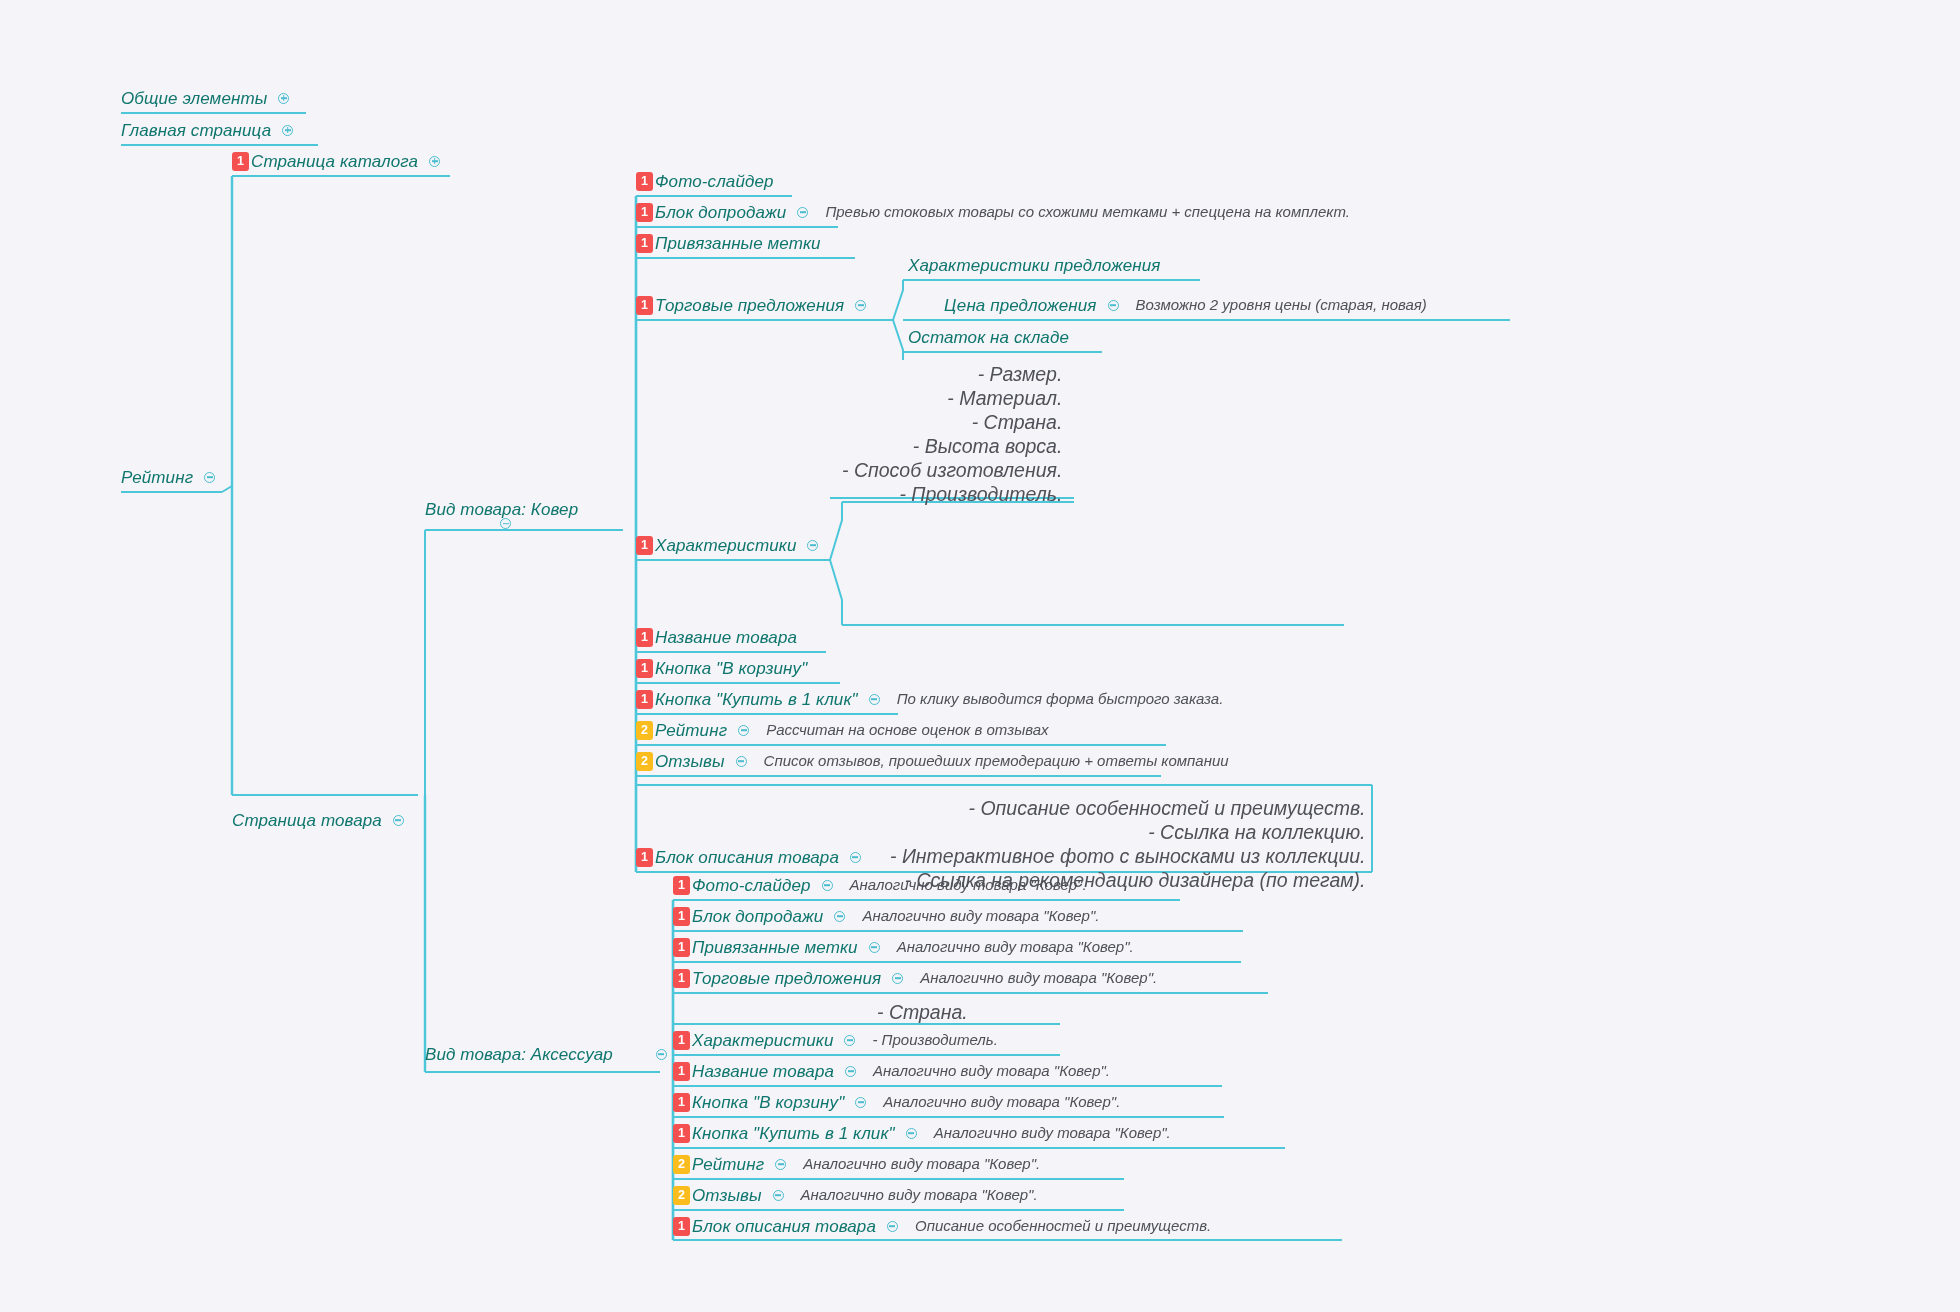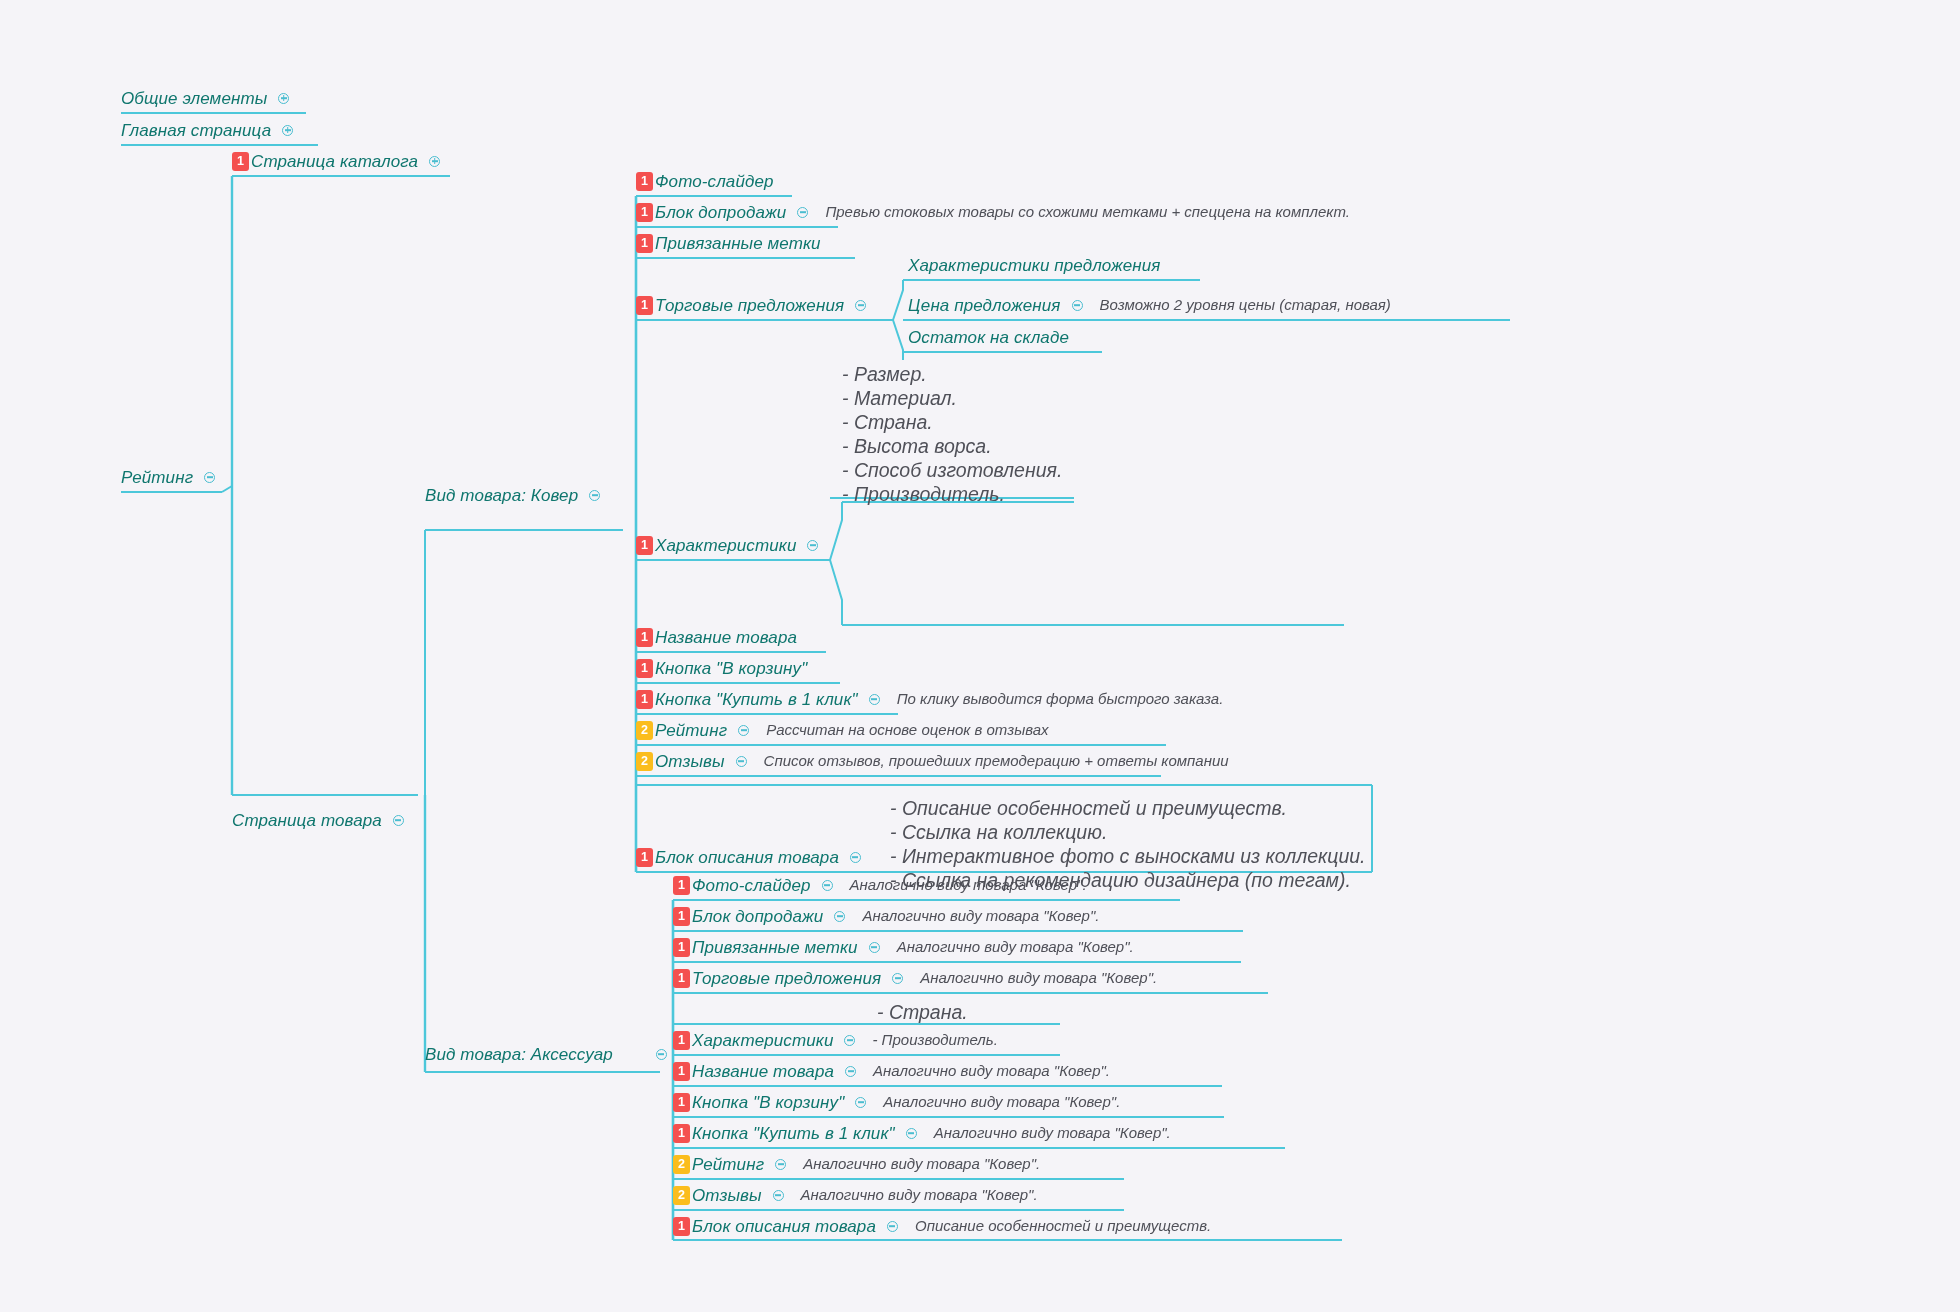--- a/index.html
+++ b/index.html
@@ -85,20 +85,21 @@
     line-height: 24px;
   }
 
   .pre-note {
     position: absolute;
     font-size: 19.5px;
     font-style: italic;
     color: #4f5058;
     white-space: pre;
     line-height: 24px;
+    text-align: right;
   }
 </style>
 </head>
 <body>
 
 <div id="canvas">
 
   <svg class="links" viewBox="0 0 1960 1312" preserveAspectRatio="none">
     <g fill="none" stroke="#4cc7da" stroke-width="2">
 
@@ -194,21 +195,21 @@
   <div class="node" style="left:121px; top:463px;">
     <span class="label">Рейтинг</span>
     <span class="collapse"></span>
   </div>
 
   <div class="node" style="left:232px; top:766px;margin-top:40px;">
     <span class="label">Страница товара</span>
     <span class="collapse"></span>
   </div>
 
-  <div class="node" style="left:425px; top:481px;">
+  <div class="node" style="left:425px; top:501px;flex-direction:column;">
     <span class="label">Вид товара: Ковер</span>
     <span class="collapse"></span>
   </div>
 
   <div class="node" style="left:425px; top:1040px;gap:32px;">
     <span class="label">Вид товара: Аксессуар</span>
     <span class="collapse"></span>
   </div>
 
   <div class="node" style="left:636px; top:167px;">
@@ -231,21 +232,21 @@
   <div class="node" style="left:636px; top:291px;">
     <span class="badge p1">1</span>
     <span class="label">Торговые предложения</span>
     <span class="collapse"></span>
   </div>
 
   <div class="node" style="left:908px; top:251px;">
     <span class="label">Характеристики предложения</span>
   </div>
 
-  <div class="node" style="left:908px; top:291px;">
+  <div class="node" style="left:944px; top:291px;">
     <span class="label">Цена предложения</span>
     <span class="collapse"></span>
     <span class="note">Возможно 2 уровня цены (старая, новая)</span>
   </div>
 
   <div class="node" style="left:908px; top:323px;">
     <span class="label">Остаток на складе</span>
   </div>
 
   <div class="pre-note" style="left:842px; top:362px;">- Размер.

